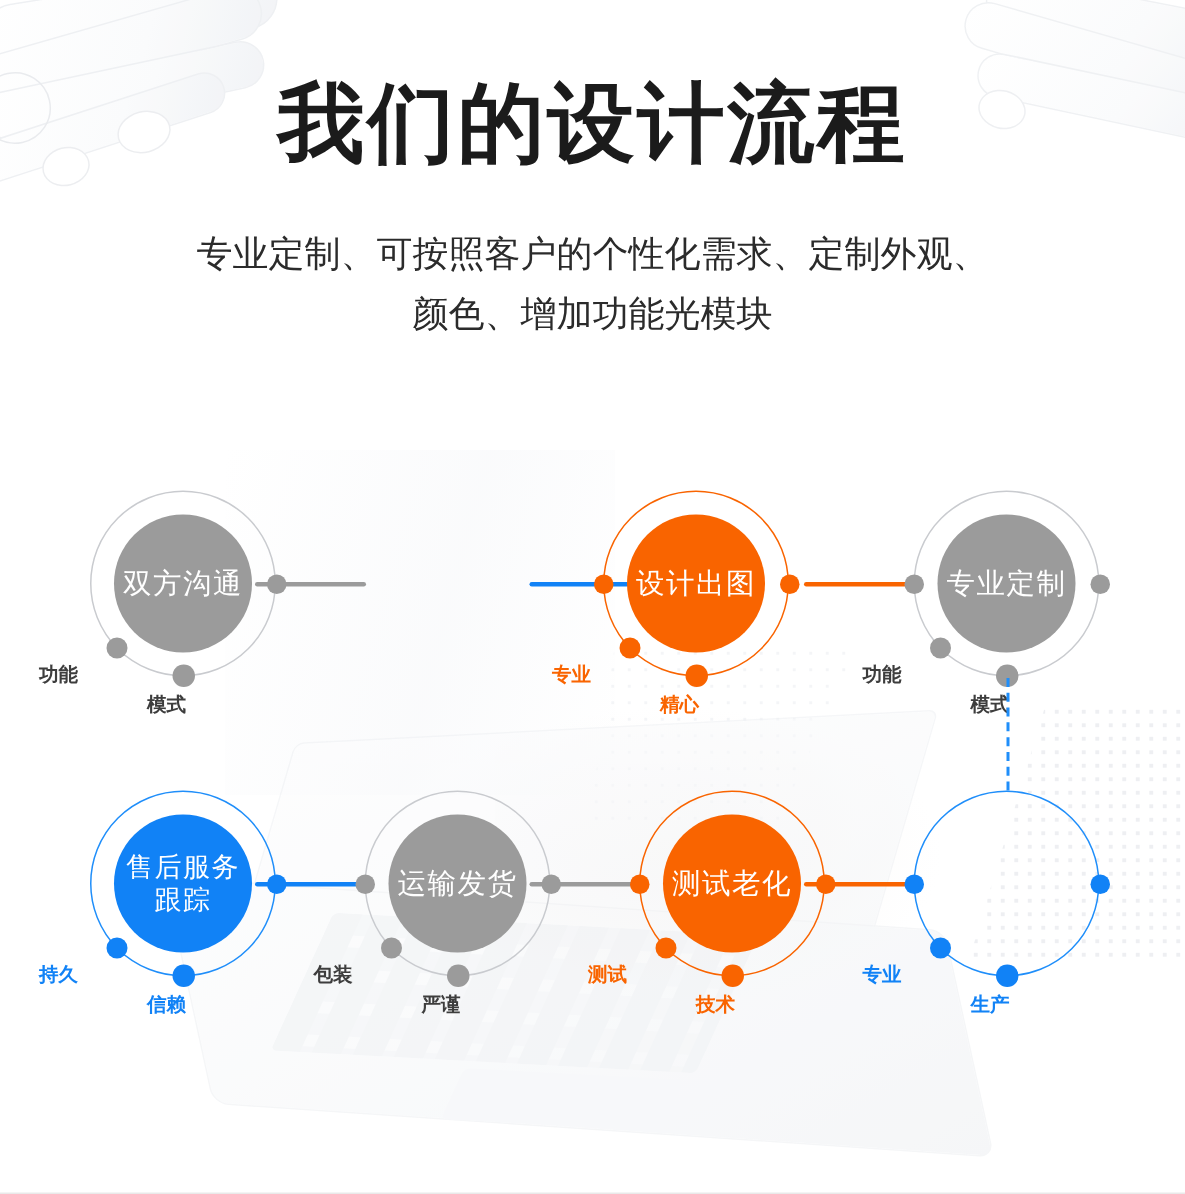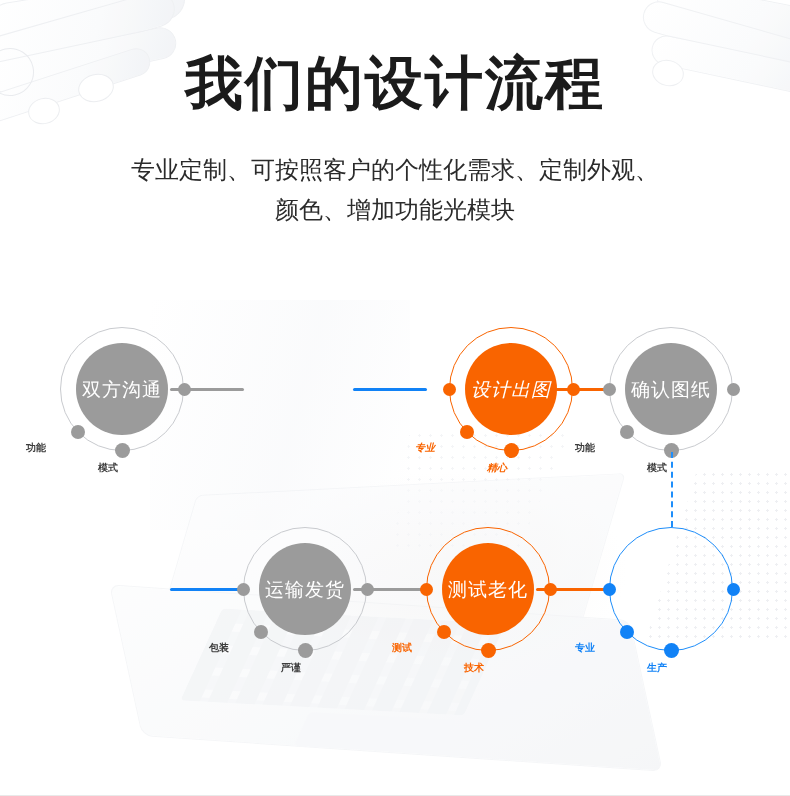--- a/index.html
+++ b/index.html
@@ -100,21 +100,21 @@
 
   .dot{position:absolute;border-radius:50%;}
   .dot.d-left{width:13px;height:13px;left:-6.5px;top:55.5px;}
   .dot.d-right{width:13px;height:13px;right:-6.5px;top:55.5px;}
   .dot.d-bl{width:14px;height:14px;left:11px;top:98px;}
   .dot.d-bot{width:15px;height:15px;left:54.5px;top:116px;}
   .node.gray .dot{background:#9b9b9b;}
   .node.blue .dot{background:#1182f6;}
   .node.orange .dot{background:#f96400;}
 
-  .tag{position:absolute;font-size:10px;font-weight:700;white-space:nowrap;}
+  .tag{position:absolute;font-size:13px;font-weight:700;white-space:nowrap;}
   .tag.t-bl{left:-34px;top:114px;}
   .tag.t-bot{left:38px;top:134px;}
   .node.gray .tag{color:#3d3d3d;}
   .node.blue .tag{color:#1182f6;}
   .node.orange .tag{color:#f96400;}
 
   .link{position:absolute;height:3px;border-radius:2px;}
   .link.gray{background:#9b9b9b;}
   .link.blue{background:#1182f6;}
   .link.orange{background:#f96400;}
@@ -170,48 +170,57 @@
       <div class="ring"></div>
       <div class="core">双方沟通</div>
       <div class="dot d-right"></div>
       <div class="dot d-bl"></div>
       <div class="dot d-bot"></div>
       <div class="tag t-bl">功能</div>
       <div class="tag t-bot">模式</div>
     </div>
 
 
-    <div class="node orange" style="left:449px;top:327px;font-style:italic;">
+    <div class="node orange" style="left:402px;top:327px;">
       <div class="ring"></div>
       <div class="core">设计出图</div>
       <div class="dot d-left"></div>
       <div class="dot d-right"></div>
       <div class="dot d-bl"></div>
       <div class="dot d-bot"></div>
       <div class="tag t-bl">专业</div>
       <div class="tag t-bot">精心</div>
     </div>
 
     <div class="node gray" style="left:609px;top:327px;">
       <div class="ring"></div>
-      <div class="core">确认图纸</div>
+      <div class="core">专业定制</div>
       <div class="dot d-left"></div>
       <div class="dot d-right"></div>
       <div class="dot d-bl"></div>
       <div class="dot d-bot"></div>
       <div class="tag t-bl">功能</div>
       <div class="tag t-bot">模式</div>
     </div>
 
     <div class="vlink" style="left:671px;top:452px;height:75px;"></div>
 
     <div class="link blue" style="left:170px;top:588px;width:74px;"></div>
     <div class="link gray" style="left:353px;top:588px;width:74px;"></div>
     <div class="link orange" style="left:536px;top:588px;width:74px;"></div>
 
+    <div class="node blue" style="left:60px;top:527px;">
+      <div class="ring"></div>
+      <div class="core" style="font-size:18px;line-height:22px;">售后服务跟踪</div>
+      <div class="dot d-right"></div>
+      <div class="dot d-bl"></div>
+      <div class="dot d-bot"></div>
+      <div class="tag t-bl">持久</div>
+      <div class="tag t-bot">信赖</div>
+    </div>
 
     <div class="node gray" style="left:243px;top:527px;">
       <div class="ring"></div>
       <div class="core">运输发货</div>
       <div class="dot d-left"></div>
       <div class="dot d-right"></div>
       <div class="dot d-bl"></div>
       <div class="dot d-bot"></div>
       <div class="tag t-bl">包装</div>
       <div class="tag t-bot">严谨</div>

